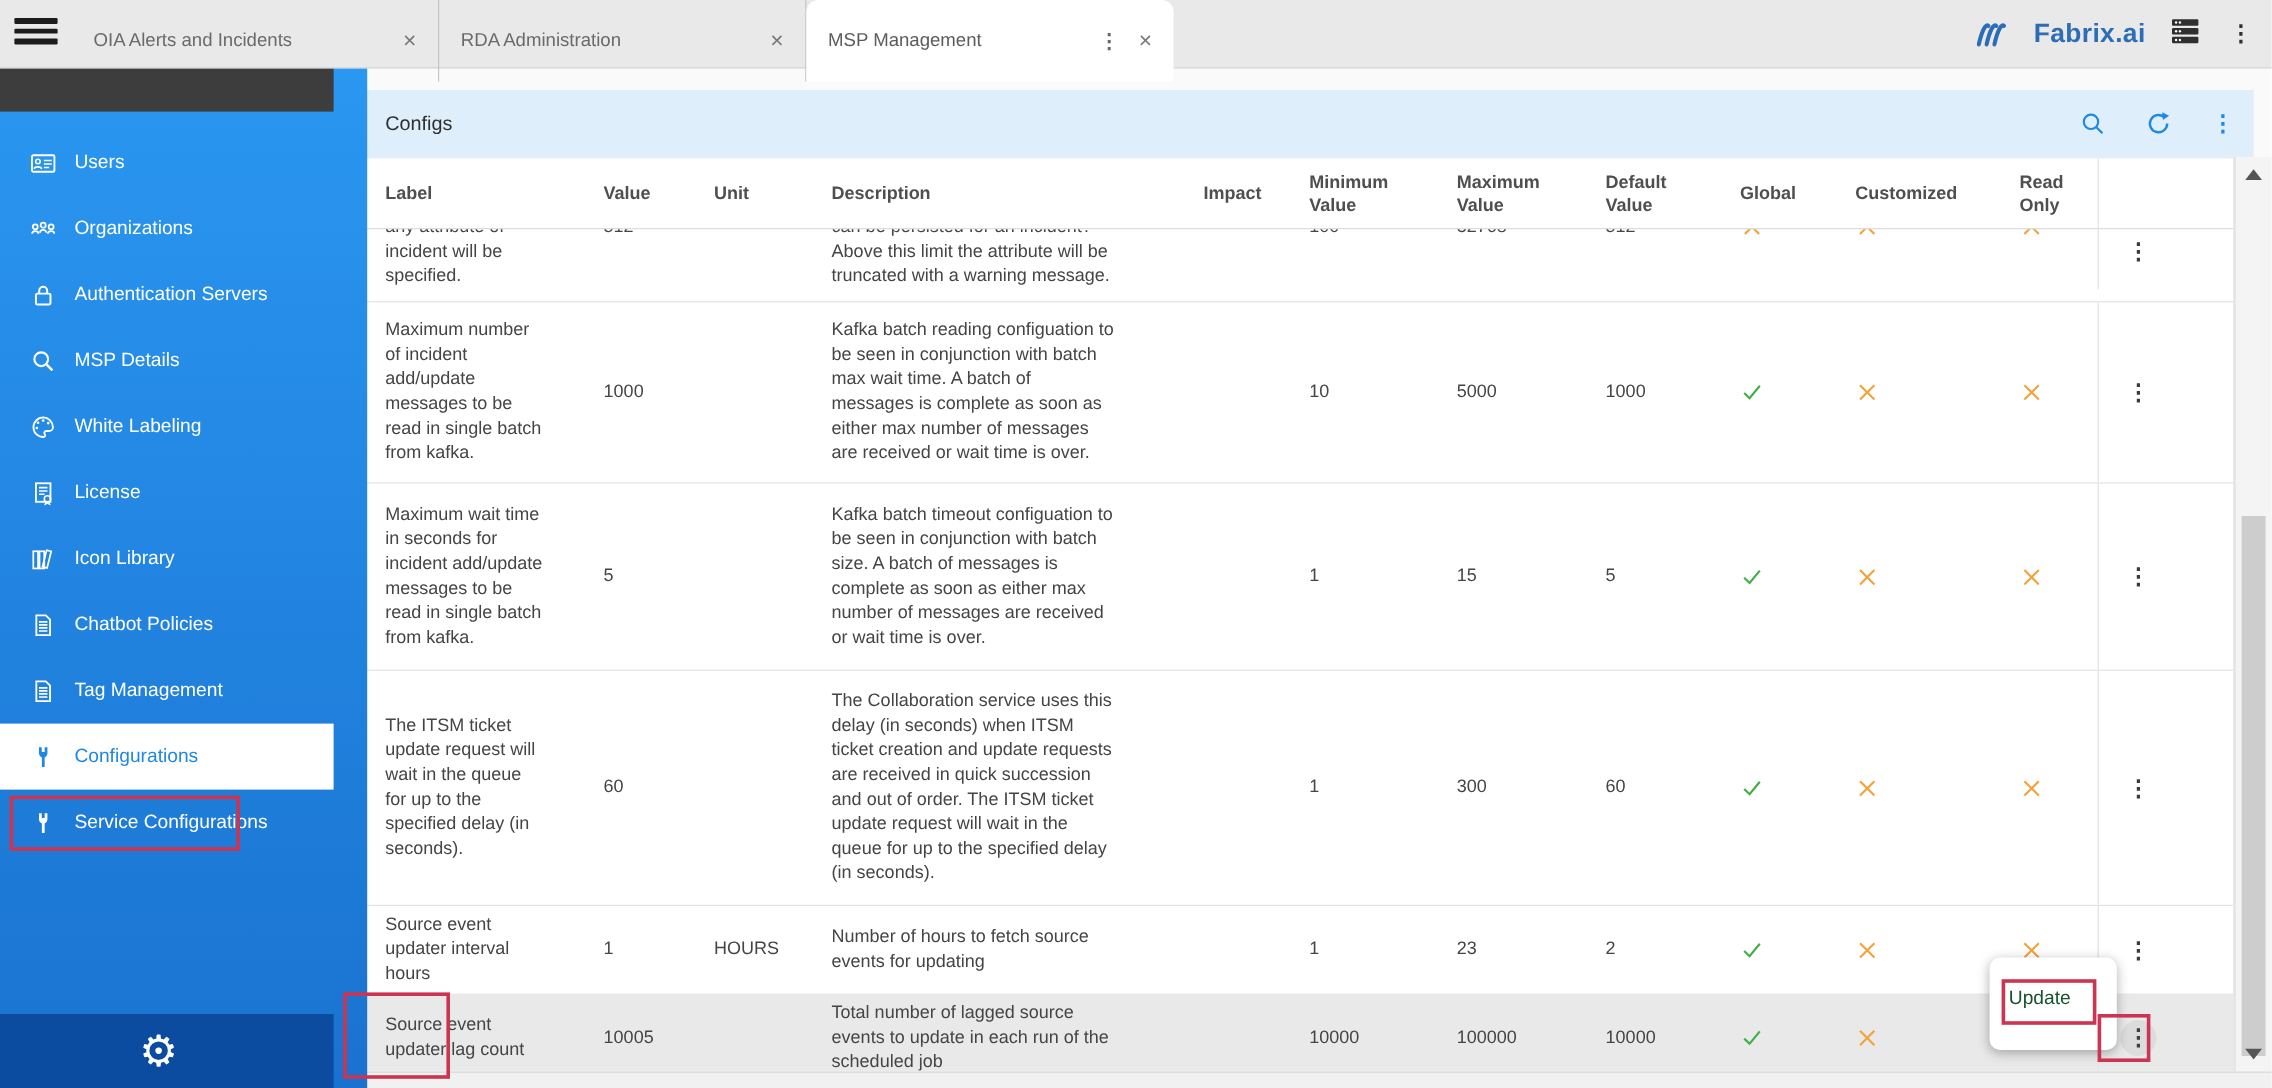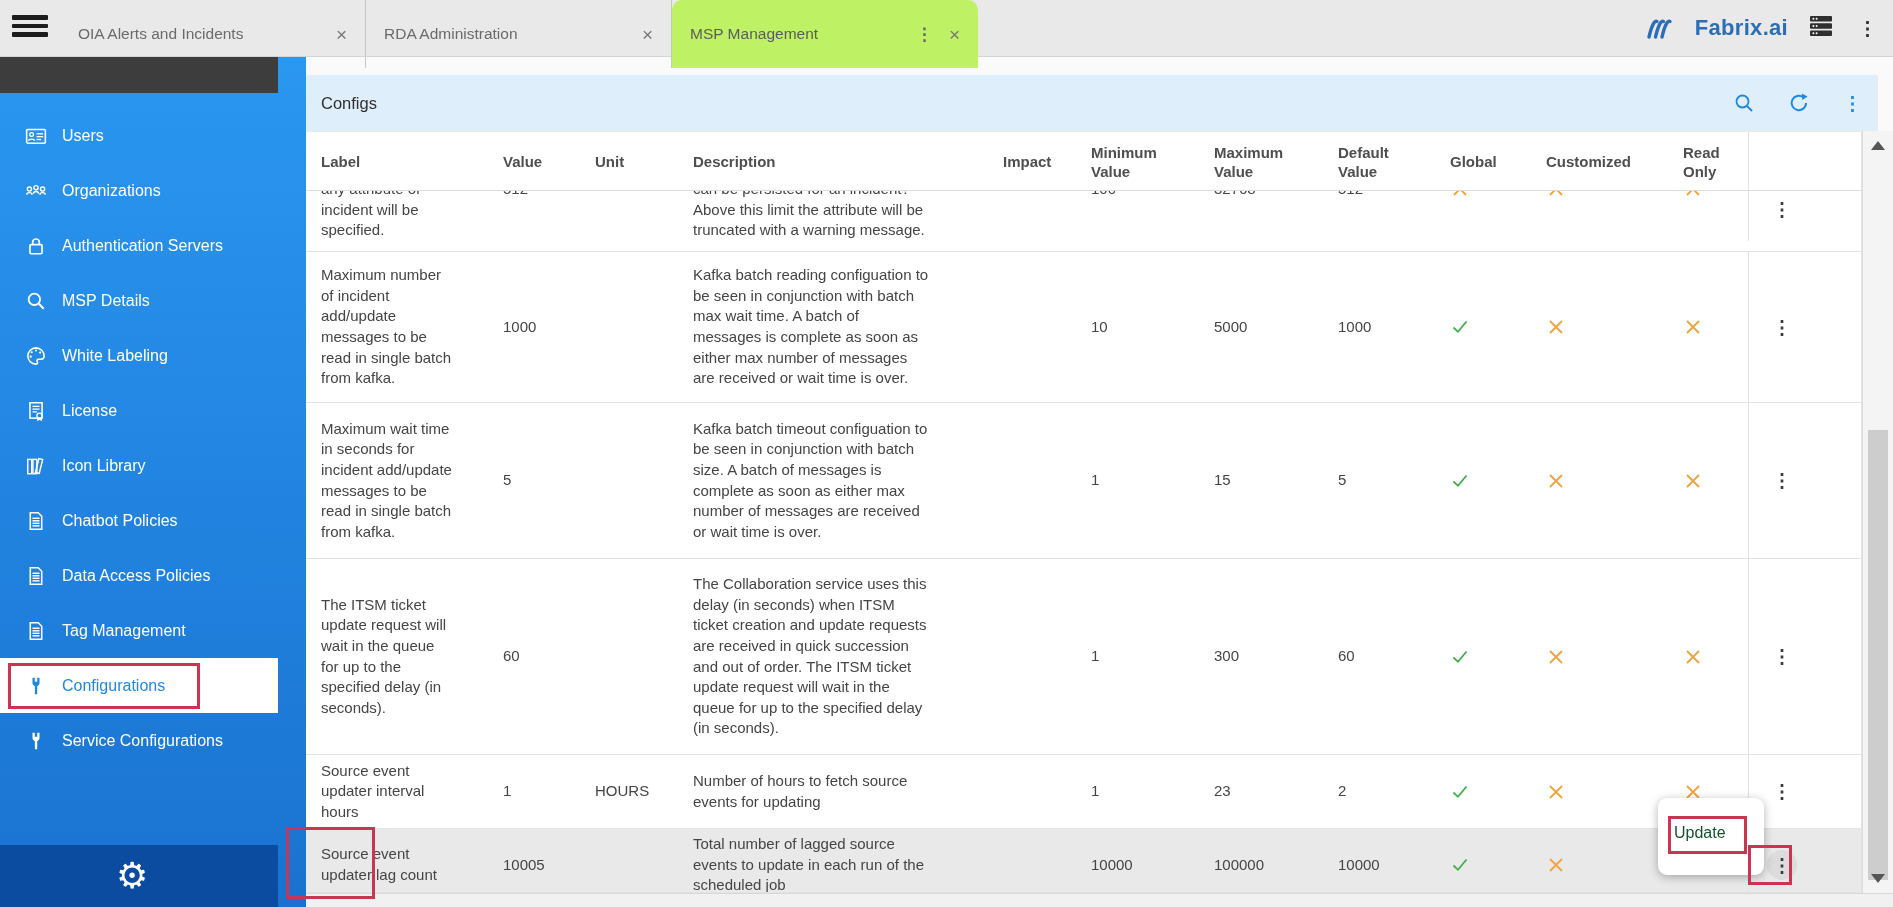--- a/index.html
+++ b/index.html
@@ -8,21 +8,21 @@
   
   .topbar{position:absolute;left:0;top:0;width:1893px;height:56px;background:#e9e9e9;
           border-bottom:1px solid #d5d5d5;z-index:30;}
   .hamburger{position:absolute;left:12px;top:11px;width:36px;height:32px;cursor:pointer;}
   .hamburger span{display:block;height:4.5px;background:#1c1c1c;margin:4px 0;border-radius:1px;}
   .tabs{position:absolute;left:60px;top:0;height:56px;display:flex;}
   .tab{width:306px;height:68px;display:flex;align-items:center;padding:0 18px;box-sizing:border-box;
        border-right:1px solid #c6c6c6;color:#6a6a6a;font-size:15.5px;}
   .tab .tlabel{white-space:nowrap;overflow:hidden;}
   .tab .close{margin-left:auto;font-size:19px;color:#787878;cursor:pointer;line-height:1;}
-  .tab.active{background:#bef264;border-radius:10px 10px 0 0;border-right:none;color:#5c5c5c;}
+  .tab.active{background:#ffffff;border-radius:10px 10px 0 0;border-right:none;color:#5c5c5c;}
   .tab .tab-kebab{margin-left:auto;margin-right:16px;color:#666;font-size:17px;font-weight:bold;cursor:pointer;}
   .tab.active .close{margin-left:0;}
   .topright{position:absolute;right:12px;top:0;height:56px;display:flex;align-items:center;gap:20px;}
   .brand{display:flex;align-items:center;gap:20px;}
   .brand .btext{font-size:22px;font-weight:bold;color:#2d6db5;letter-spacing:.3px;}
   .apps-icon{cursor:pointer;}
   .top-kebab{font-size:19px;font-weight:bold;color:#2f2f2f;cursor:pointer;padding:0 4px;}
   
   .sidebar{position:absolute;left:0;top:56px;width:278px;height:851px;
            background:linear-gradient(180deg,#2a97f1 0%,#1a72d0 100%);z-index:20;padding-left:28px;}
@@ -237,32 +237,20 @@
       <div class="nav-item">
         <span class="nicon">
           <svg width="22" height="22" viewBox="0 0 20 20">
             <path d="M4.8 2.5 h7.2 l3.2 3.2 V17.5 H4.8 Z" fill="none" stroke="#fff" stroke-width="1.4"></path>
             <line x1="6.8" y1="7.5" x2="13.2" y2="7.5" stroke="#fff" stroke-width="1.3"></line>
             <line x1="6.8" y1="9.8" x2="13.2" y2="9.8" stroke="#fff" stroke-width="1.3"></line>
             <line x1="6.8" y1="12.1" x2="13.2" y2="12.1" stroke="#fff" stroke-width="1.3"></line>
             <line x1="6.8" y1="14.4" x2="13.2" y2="14.4" stroke="#fff" stroke-width="1.3"></line>
           </svg>
         </span>
-        <span class="nlabel">Data Access Policies</span>
-      </div>
-      <div class="nav-item">
-        <span class="nicon">
-          <svg width="22" height="22" viewBox="0 0 20 20">
-            <path d="M4.8 2.5 h7.2 l3.2 3.2 V17.5 H4.8 Z" fill="none" stroke="#fff" stroke-width="1.4"></path>
-            <line x1="6.8" y1="7.5" x2="13.2" y2="7.5" stroke="#fff" stroke-width="1.3"></line>
-            <line x1="6.8" y1="9.8" x2="13.2" y2="9.8" stroke="#fff" stroke-width="1.3"></line>
-            <line x1="6.8" y1="12.1" x2="13.2" y2="12.1" stroke="#fff" stroke-width="1.3"></line>
-            <line x1="6.8" y1="14.4" x2="13.2" y2="14.4" stroke="#fff" stroke-width="1.3"></line>
-          </svg>
-        </span>
         <span class="nlabel">Tag Management</span>
       </div>
       <div class="nav-item sel">
         <span class="nicon">
           <svg width="22" height="22" viewBox="0 0 20 20">
             <path d="M6.8 2.5 h2.1 v3.6 h2.2 V2.5 h2.1 v4.6 c0 1.45 -0.85 2.6 -2.1 3.1 v7.3 H9 v-7.3 C7.65 9.7 6.8 8.55 6.8 7.1 Z" fill="#1e88e5"></path>
           </svg>
         </span>
         <span class="nlabel">Configurations</span>
       </div>

